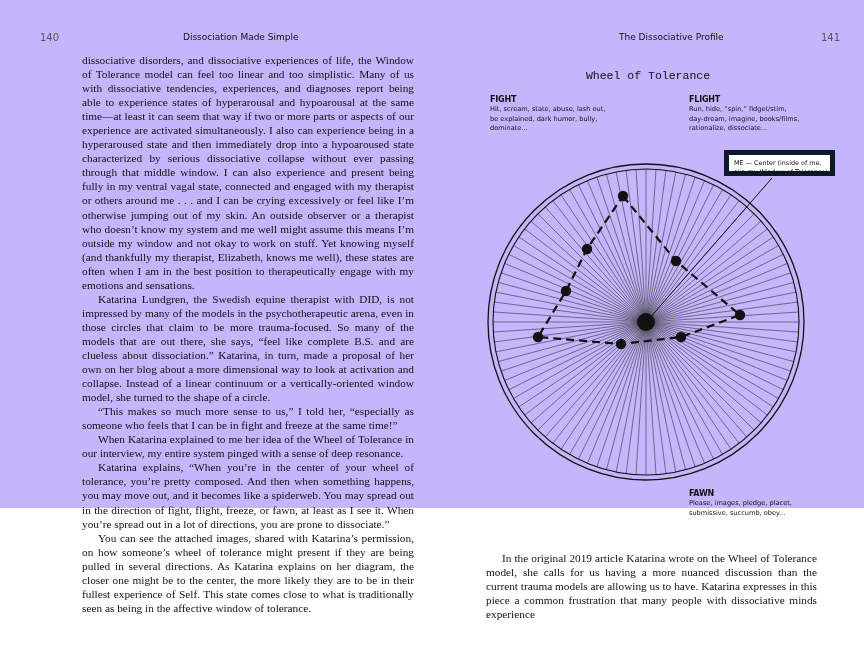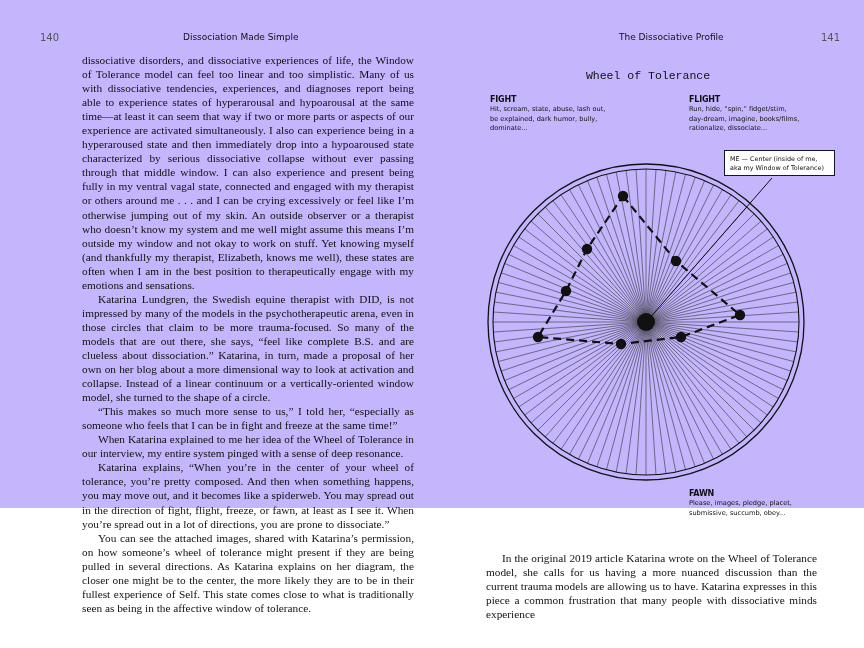--- a/index.html
+++ b/index.html
@@ -12,21 +12,21 @@
   .body-text {
     position: absolute; font-family: "Liberation Serif", serif; font-size: 11.3px;
     line-height: 14.05px; color: #111; text-align: justify; hyphens: manual;
   }
   .body-text p { margin: 0; }
   .body-text p.indent { text-indent: 16px; }
   .fig-title { position: absolute; top: 69px; left: 0; width: 432px; text-align: center;
     font-family: Liberation Mono, monospace; font-size: 11.5px; color: #111; }
   .quad { position: absolute; font-family: "DejaVu Sans", sans-serif; font-size: 6.6px; line-height: 9.6px; color: #111; }
   .quad .qh { font-weight: bold; font-size: 8px; line-height: 10px; letter-spacing: -0.2px; }
-  .callout { position: absolute; left: 292px; top: 150px; width: 111px; height: 26px; border: 1px solid #0f172a;
+  .callout { position: absolute; left: 292px; top: 150px; width: 111px; height: 26px; border: 5px solid #0f172a;
     background: #fff; font-family: "DejaVu Sans", sans-serif; font-size: 6.4px; line-height: 9px; padding: 4px 0 0 5px; box-sizing: border-box; color: #111; }
   svg.wheel { position: absolute; left: 0; top: 0; }
 </style>
 </head>
 <body>
 
 <div class="page left">
   <div class="folio" style="left:40px;">140</div>
   <div class="running-head" style="left:160px;">Dissociation Made Simple</div>
   <div class="body-text" style="left:46px; top:53px; width:332px;margin-left:36px;">

